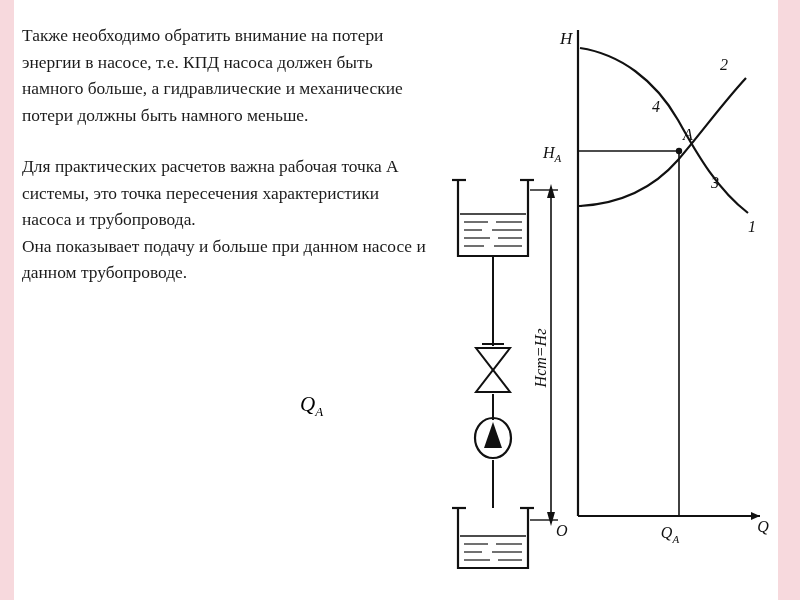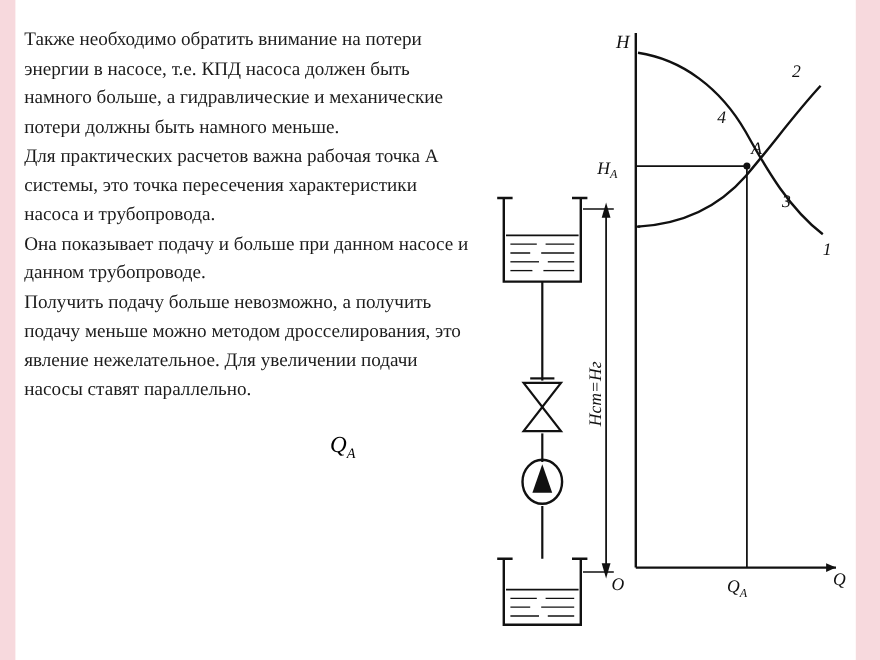--- a/index.html
+++ b/index.html
@@ -39,20 +39,21 @@
     top: 22px;
     width: 410px;
     color: #1b1b1b;
     font-size: 17.4px;
     line-height: 26.5px;
   }
   #text-col p {
     margin: 0;
   }
   #text-col p.gap {
+    margin-top: 25px;
   }
   .inline-q {
     font-size: 21px;
     font-style: italic;
   }
   .inline-q sub {
     font-size: 13px;
   }
 
   
@@ -77,21 +78,20 @@
 
 <div id="slide">
 
   <div class="edge-bar left"></div>
   <div class="edge-bar right"></div>
 
   <div id="text-col">
     <p>Также необходимо обратить внимание на потери энергии в насосе, т.е. КПД насоса должен быть намного больше, а гидравлические и механические потери должны быть намного меньше.</p>
     <p class="gap">Для практических расчетов важна рабочая точка А системы, это точка пересечения характеристики насоса и трубопровода.</p>
     <p>Она показывает подачу и больше при данном насосе и данном трубопроводе.</p>
-    <p>Получить подачу больше невозможно, а получить подачу меньше можно методом дросселирования, это явление нежелательное. Для увеличении подачи насосы ставят параллельно.</p>
   </div>
 
   <div style="position:absolute; left:300px; top:392px;" class="inline-q">
     <span>Q</span><sub>A</sub>
   </div>
 
   <div id="figure">
     <svg width="346" height="584" viewBox="0 0 346 584" xmlns="http://www.w3.org/2000/svg">
 
       <line x1="148" y1="22" x2="148" y2="508" stroke="#111" stroke-width="2.2"></line>

